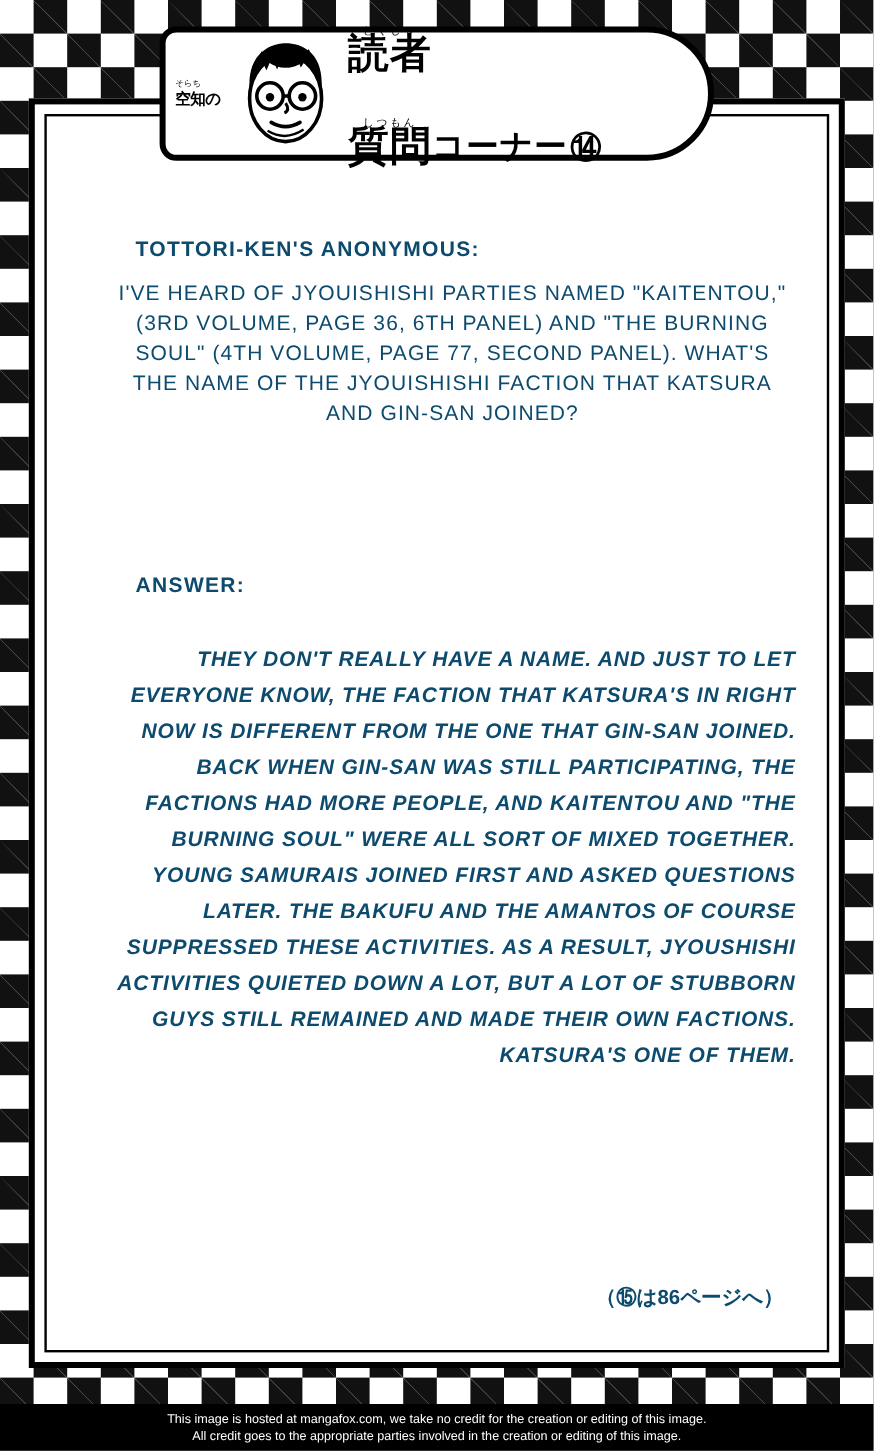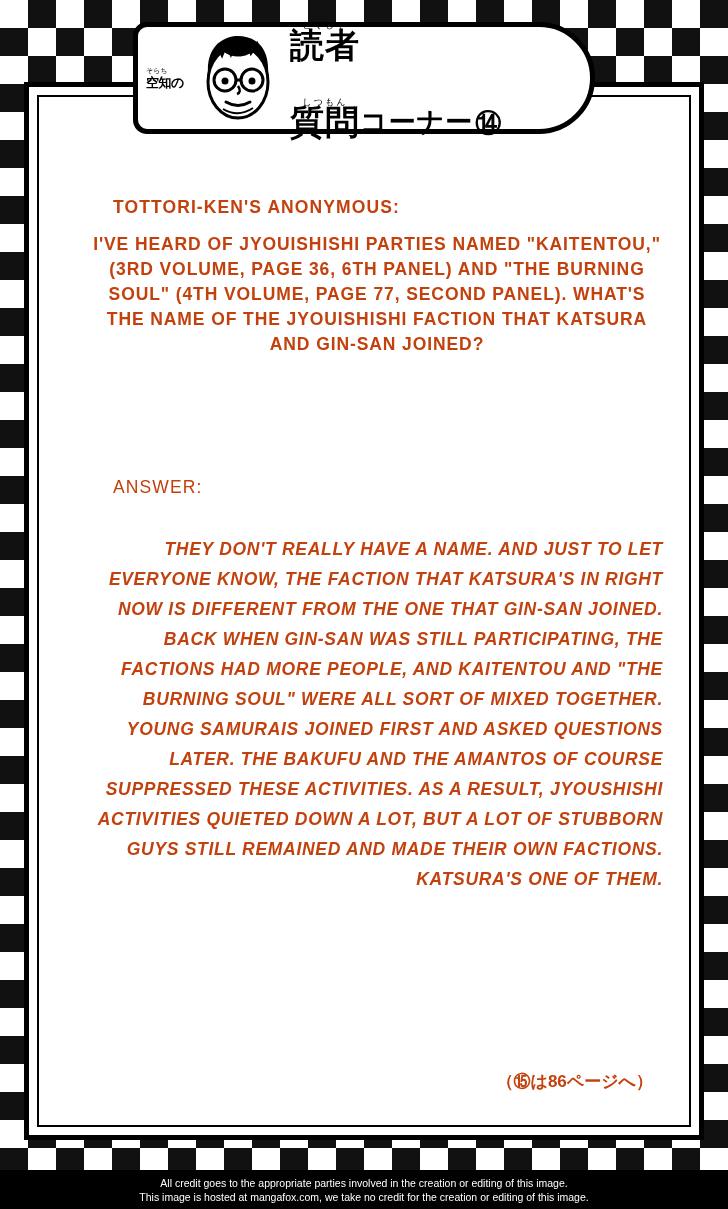--- a/index.html
+++ b/index.html
@@ -141,47 +141,47 @@
     margin-left: 2px;
   }
 
   
   #content {
     position: absolute;
     left: 40px;
     top: 110px;
     right: 32px;
     bottom: 20px;
-    color: #c2410c;
+    color: #0c4a6e;
   }
   .q-from {
     font-size: 17.5px;
     letter-spacing: 1.1px;
     font-weight: bold;
     margin: 0 0 0 44px;
     font-family: "Liberation Sans", sans-serif;
   }
   .salutation {
     font-size: 17.5px;
     letter-spacing: 1.1px;
     font-weight: bold;
     margin: 84px 0 0 44px;
   }
   .question-body {
     margin: 14px 6px 0 24px;
     font-size: 17.5px;
     line-height: 25px;
     letter-spacing: 0.9px;
-    font-weight: bold;
+    font-weight: normal;
     text-align: center;
   }
   .answer-label {
     font-size: 17.5px;
     letter-spacing: 1.1px;
-    font-weight: normal;
+    font-weight: bold;
     margin: 120px 0 0 44px;
   }
   .answer-body {
     margin: 36px 4px 0 4px;
     font-size: 17.5px;
     line-height: 30px;
     letter-spacing: 0.7px;
     font-weight: bold;
     font-style: italic;
     text-align: right;
@@ -276,17 +276,17 @@
           </span>
           <span class="rb-main" style="font-size:27px;line-height:29px;">コーナー</span>
           <span class="circled-num">⑭</span>
         </div>
       </div>
 
     </div>
   </div>
 
   <div id="footer">
+    <div>This image is hosted at mangafox.com, we take no credit for the creation or editing of this image.</div>
     <div>All credit goes to the appropriate parties involved in the creation or editing of this image.</div>
-    <div>This image is hosted at mangafox.com, we take no credit for the creation or editing of this image.</div>
   </div>
 
 </div>
 
 </body></html>

